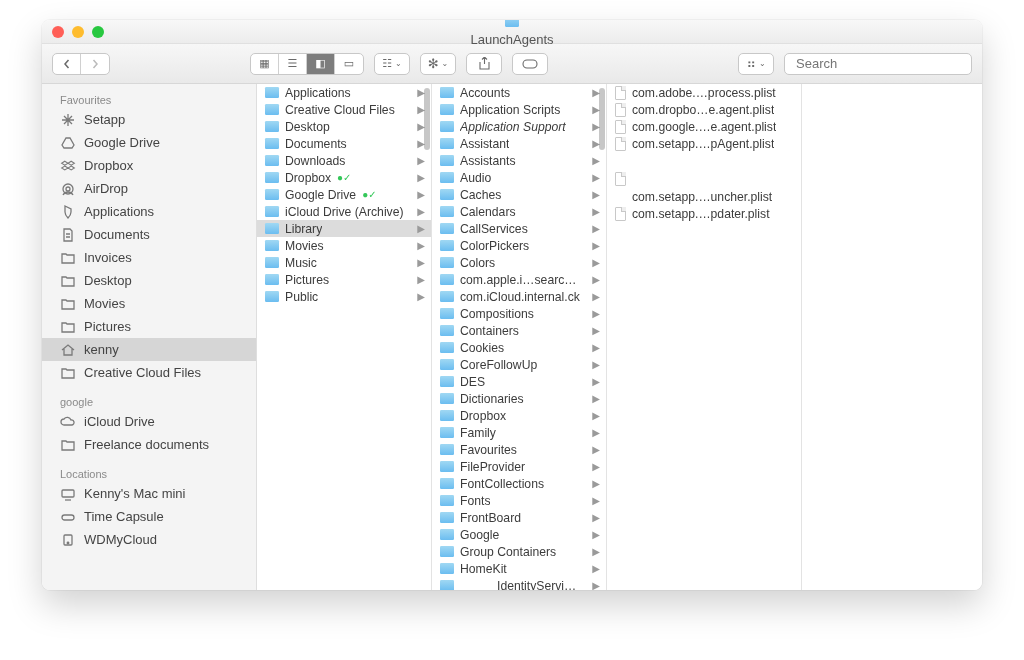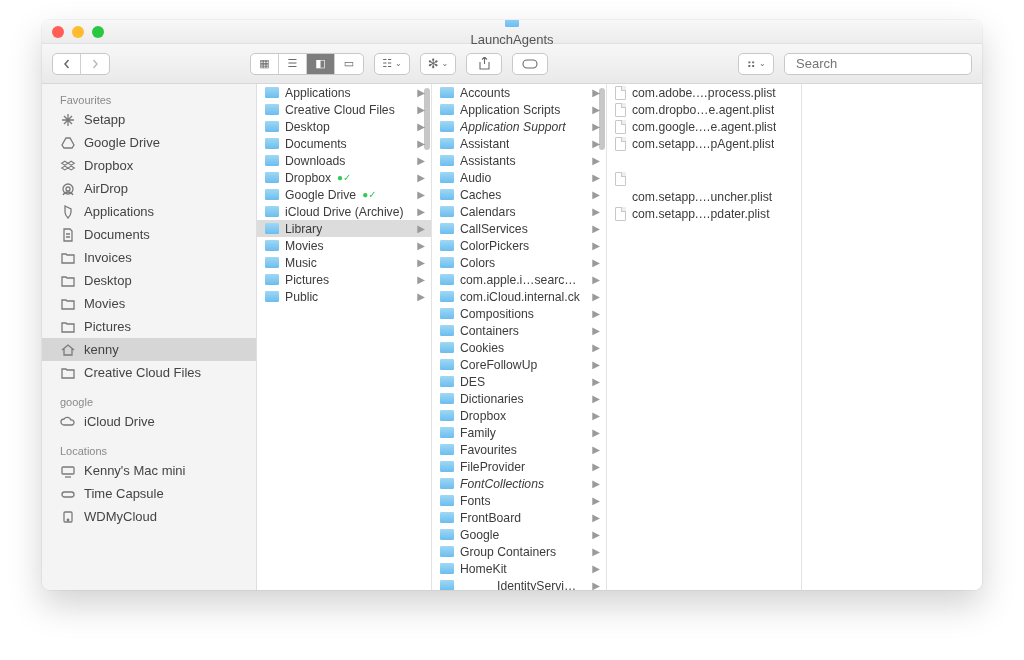--- a/index.html
+++ b/index.html
@@ -227,20 +227,28 @@
           <div style="height: 8px;"></div>
           <div class="sidehdr">google</div>
           <div class="sideitem">
             <span class="sideicon">
               <svg width="16" height="16" fill="none" stroke="#7a7a7a" stroke-width="1.3" viewBox="0 0 16 16">
                 <path d="M4 11a3 3 0 010-6 4 4 0 017 1 2.5 2.5 0 011 5H4z"></path>
               </svg>
             </span>
             <span>iCloud Drive</span>
           </div>
+          <div class="sideitem">
+            <span class="sideicon">
+              <svg width="16" height="16" fill="none" stroke="#7a7a7a" stroke-width="1.3" viewBox="0 0 16 16">
+                <path d="M2 4h4l1 1h7v8H2z"></path>
+              </svg>
+            </span>
+            <span>Freelance documents</span>
+          </div>
           <div style="height: 8px;"></div>
           <div class="sidehdr">Locations</div>
           <div class="sideitem">
             <span class="sideicon">
               <svg width="16" height="16" fill="none" stroke="#7a7a7a" stroke-width="1.3" viewBox="0 0 16 16">
                 <rect x="2" y="4" width="12" height="7" rx="1"></rect>
                 <path d="M5 14h6"></path>
               </svg>
             </span>
             <span>Kenny's Mac mini</span>
@@ -446,21 +454,21 @@
               <span style="overflow: hidden; text-overflow: ellipsis;">Favourites</span>
               <span class="arr">▶</span>
             </div>
             <div class="row">
               <span class="folder-sm"></span>
               <span style="overflow: hidden; text-overflow: ellipsis;">FileProvider</span>
               <span class="arr">▶</span>
             </div>
             <div class="row">
               <span class="folder-sm"></span>
-              <span style="overflow: hidden; text-overflow: ellipsis; font-style: italic;">FontCollections</span>
+              <span style="overflow: hidden; text-overflow: ellipsis;">FontCollections</span>
               <span class="arr">▶</span>
             </div>
             <div class="row">
               <span class="folder-sm"></span>
               <span style="overflow: hidden; text-overflow: ellipsis;">Fonts</span>
               <span class="arr">▶</span>
             </div>
             <div class="row">
               <span class="folder-sm"></span>
               <span style="overflow: hidden; text-overflow: ellipsis;">FrontBoard</span>

